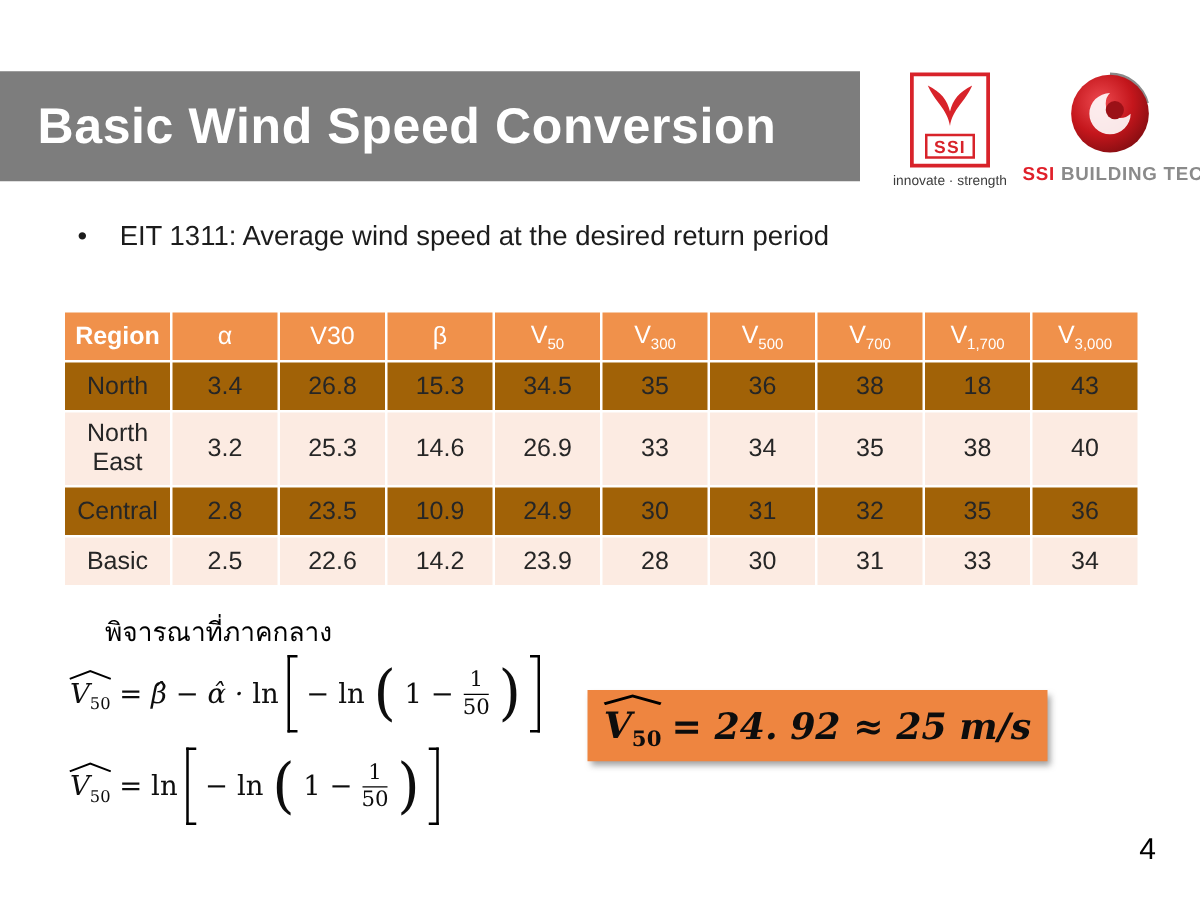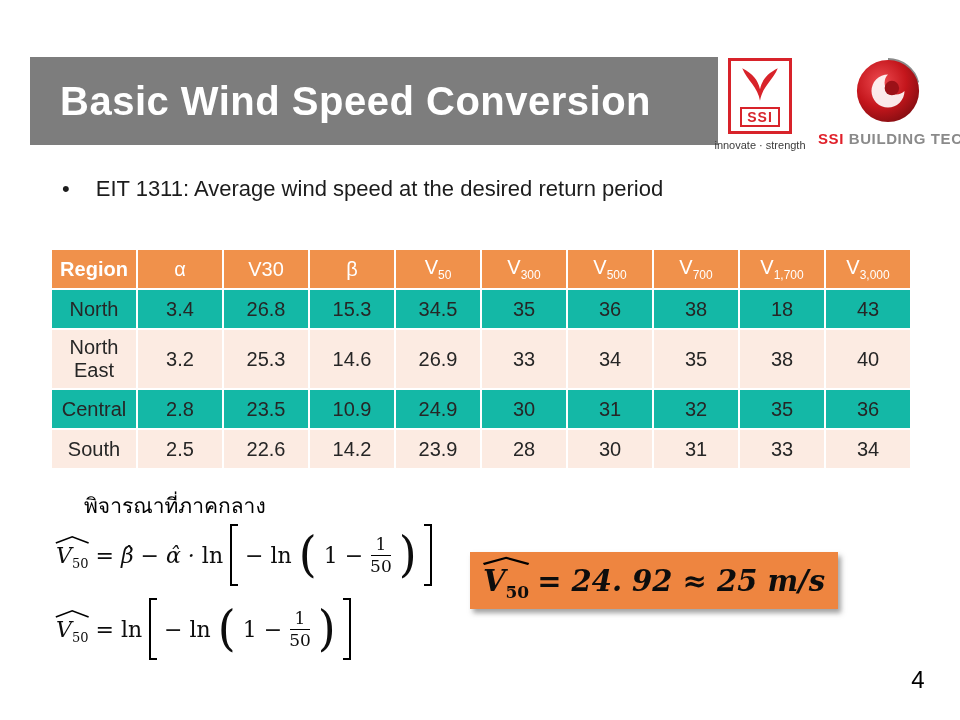--- a/index.html
+++ b/index.html
@@ -1,20 +1,20 @@
 <!DOCTYPE html>
 <html><head>
 <meta charset="utf-8">
 <style>
   * { margin:0; padding:0; box-sizing:border-box; }
   body { background:#d9d9d9; font-family:"Liberation Sans", sans-serif; }
   .slide { position:relative; width:960px; height:720px; background:#ffffff; margin:0 auto; overflow:hidden; }
 
   
-  .banner { position:absolute; left:0; top:57px; width:688px; height:88px; background:#7d7d7d; display:flex; align-items:center;margin-left:30px; }
+  .banner { position:absolute; left:0; top:57px; width:688px; height:88px; background:#7d7d7d; display:flex; align-items:center; }
   .banner-title { color:#ffffff; font-size:40px; font-weight:bold; padding-left:30px; letter-spacing:0.5px; }
 
   
   .ssi-logo { position:absolute; left:706px; top:58px; width:108px; text-align:center; }
   .ssi-square { width:64px; height:76px; border:3px solid #d8232a; margin:0 auto; background:#fff; display:flex; flex-direction:column; align-items:center; justify-content:space-between; padding:5px 3px 4px; }
   .ssi-box { border:2px solid #d8232a; color:#d8232a; font-weight:bold; font-size:14px; line-height:1.15; padding:0 5px; letter-spacing:1px; }
   .ssi-tagline { margin-top:5px; font-size:11px; color:#3c3c3c; white-space:nowrap; }
 
   
   .bt-logo { position:absolute; left:818px; top:56px; width:140px; text-align:center; }
@@ -22,21 +22,21 @@
   .bt-ssi { color:#e0202a; } .bt-rest { color:#8a8a8a; }
 
   
   .bullet-row { position:absolute; left:62px; top:176px; display:flex; gap:26px; font-size:22px; color:#1c1c1c; }
 
   
   .wind-table { position:absolute; left:50px; top:248px; width:862px; border-collapse:separate; border-spacing:2px; table-layout:fixed; text-align:center; font-size:20px; color:#262626; }
   .wind-table th { background:#f0914b; color:#ffffff; font-weight:normal; height:38px; font-size:20px; }
   .wind-table th.region-h { font-weight:bold; }
   .wind-table td { padding:4px 2px; }
-  .wind-table tr.band-a td { background:#14b8a6; height:38px; }
+  .wind-table tr.band-a td { background:#a16207; height:38px; }
   .wind-table tr.band-b td { background:#fcebe2; height:38px; }
   .wind-table tr.tall td { height:58px; }
   .hsub, .wind-table sub { font-size:12px; }
 
   
   .consider { position:absolute; left:84px; top:489px; font-size:21px; color:#000; font-family:"Liberation Sans","DejaVu Sans",sans-serif; }
 
   
   .formula { position:absolute; display:flex; align-items:center; gap:7px; font-family:"DejaVu Serif", serif; font-size:22px; color:#0d0d0d; }
   .f1 { left:56px; top:524px; height:62px; }
@@ -151,21 +151,21 @@
         <td>23.5</td>
         <td>10.9</td>
         <td>24.9</td>
         <td>30</td>
         <td>31</td>
         <td>32</td>
         <td>35</td>
         <td>36</td>
       </tr>
       <tr class="band-b">
-        <td>South</td>
+        <td>Basic</td>
         <td>2.5</td>
         <td>22.6</td>
         <td>14.2</td>
         <td>23.9</td>
         <td>28</td>
         <td>30</td>
         <td>31</td>
         <td>33</td>
         <td>34</td>
       </tr>

